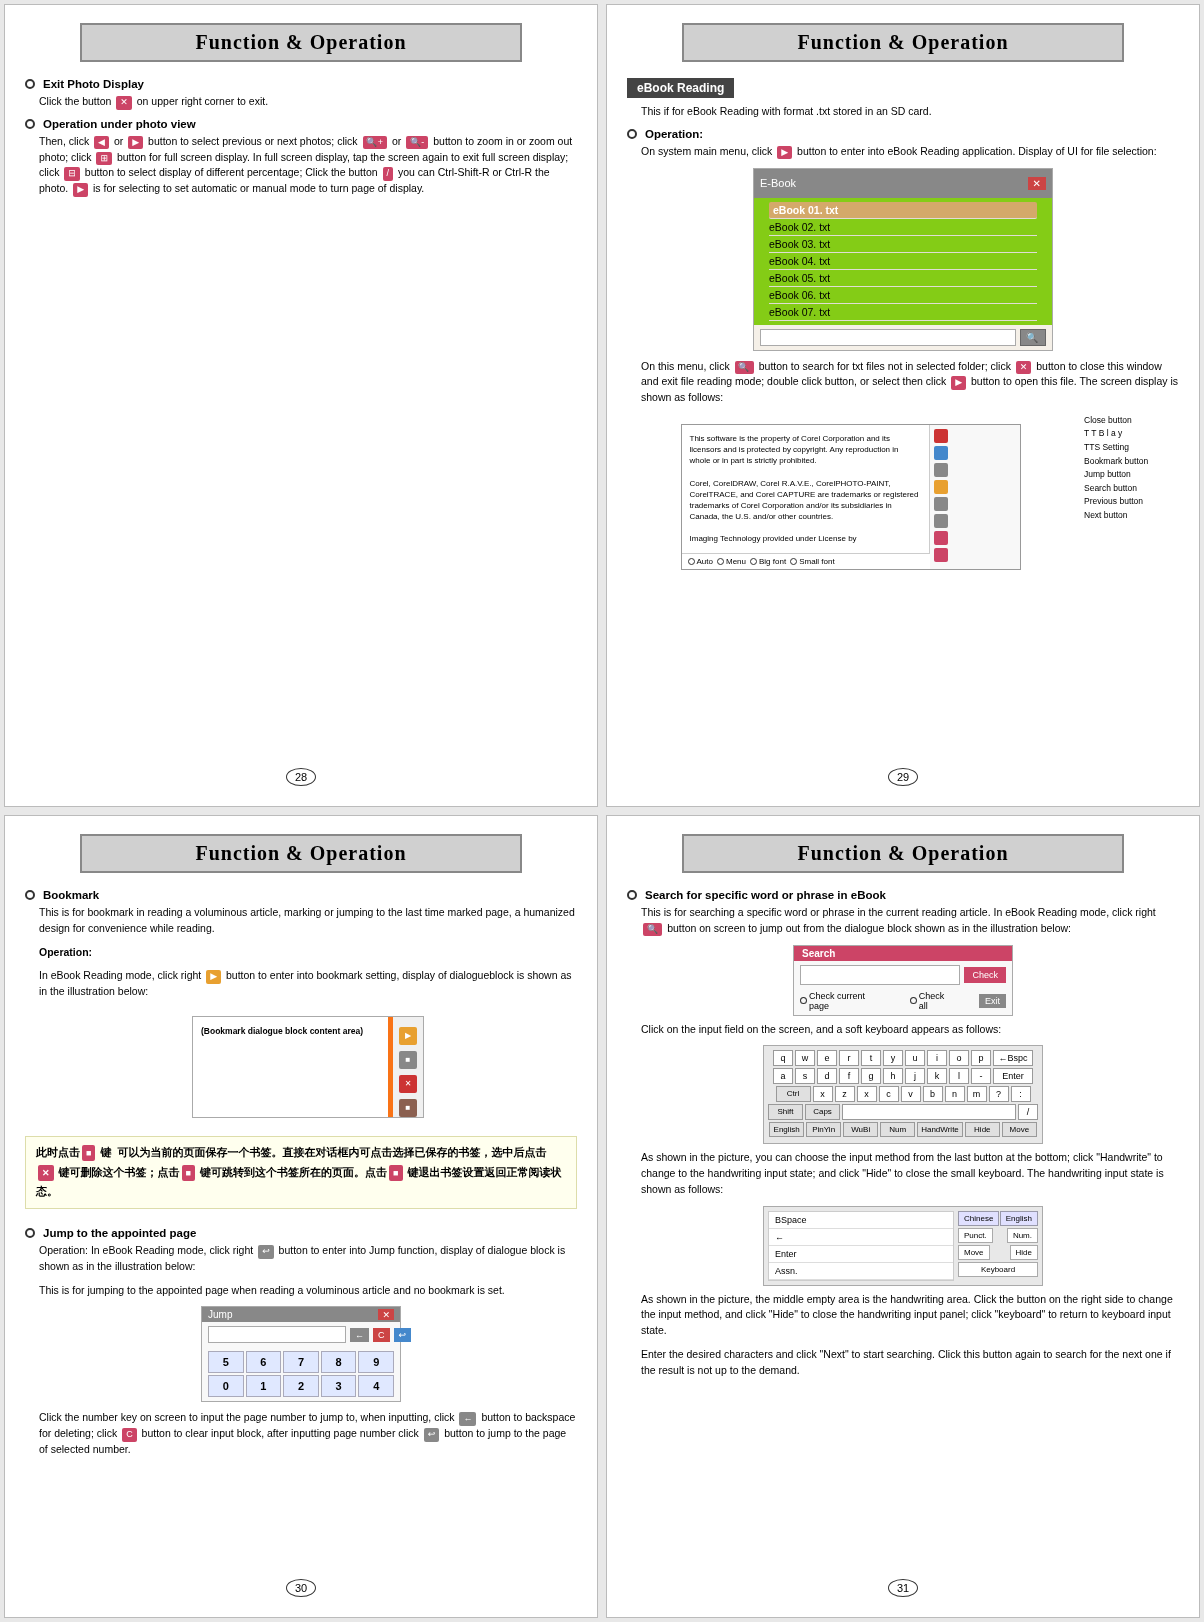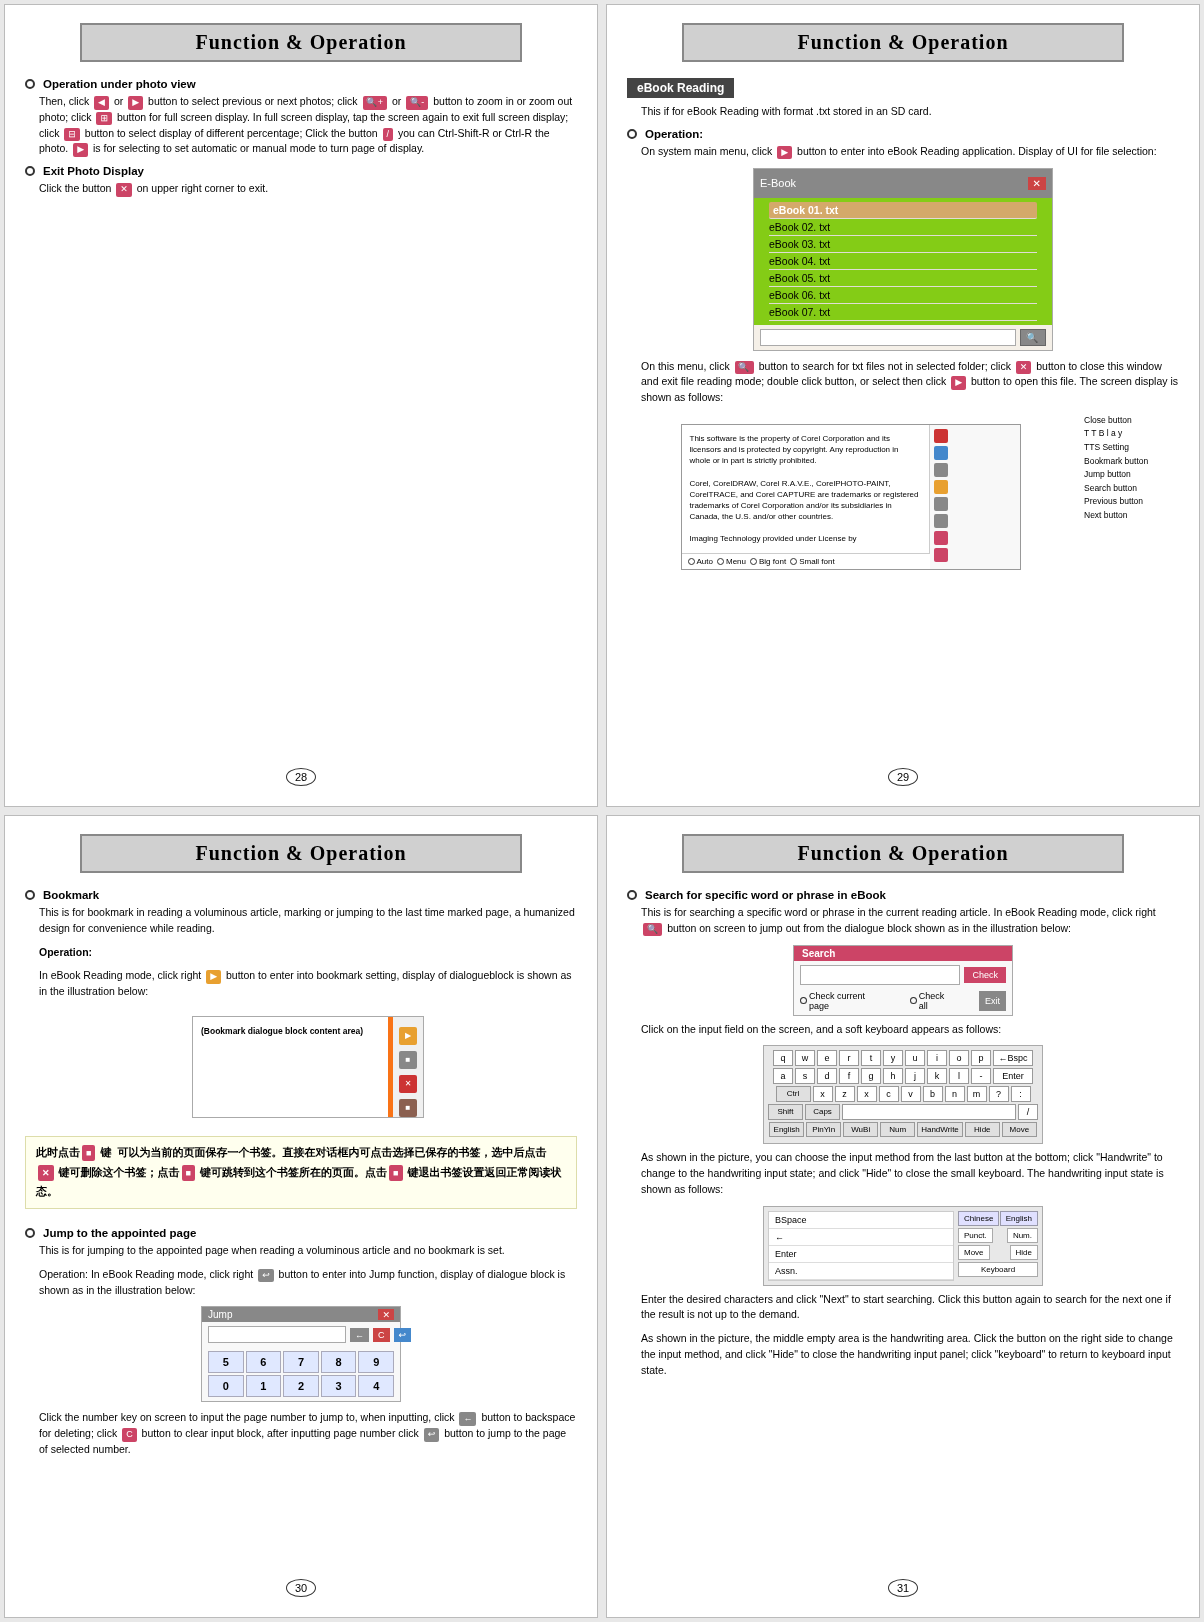--- a/index.html
+++ b/index.html
@@ -352,20 +352,21 @@
       border: none;
       color: #fff;
       padding: 3px 8px;
       font-size: 9px;
     }
     .search-options {
       display: flex;
       gap: 24px;
       padding: 2px 6px 4px;
       font-size: 9px;
+      align-items: center;
     }
     .exit-btn {
       background: #888;
       border: none;
       color: #fff;
       padding: 2px 6px;
       font-size: 9px;
       margin-left: auto;
     }
     
@@ -474,44 +475,44 @@
       margin: 0 2px;
     }
   </style>
 </head>
 <body>
 
 <div class="page-grid">
 
   <div class="panel">
     <span class="panel-title">Function &amp; Operation</span>
+
+    <div>
+      <div class="section-header">
+        <span class="bullet-circle"></span>
+        <span>Exit Photo Display</span>
+      </div>
+      <div class="content-text">
+        Click the button <span class="inline-btn">✕</span> on upper right corner to exit.
+      </div>
+    </div>
 
     <div>
       <div class="section-header">
         <span class="bullet-circle"></span>
         <span>Operation under photo view</span>
       </div>
       <div class="content-text">
         Then, click <span class="inline-btn">◀</span> or <span class="inline-btn">▶</span> button to select previous or next photos; click
         <span class="inline-btn">🔍+</span> or <span class="inline-btn">🔍-</span> button to zoom in or zoom out photo; click <span class="inline-btn">⊞</span> button for
         full screen display. In full screen display, tap the screen again to exit
         full screen display; click <span class="inline-btn">⊟</span> button to select display of different
         percentage; Click the button <span class="inline-btn">/</span> you can Ctrl-Shift-R or Ctrl-R the
         photo. <span class="inline-btn">▶</span> is for selecting to set automatic or manual mode to turn
         page of display.
-      </div>
-    </div>
-
-    <div>
-      <div class="section-header">
-        <span class="bullet-circle"></span>
-        <span>Exit Photo Display</span>
-      </div>
-      <div class="content-text">
-        Click the button <span class="inline-btn">✕</span> on upper right corner to exit.
       </div>
     </div>
 
     <div class="page-number">
       <span class="page-num-circle">28</span>
     </div>
   </div>
 
   <div class="panel">
     <span class="panel-title">Function &amp; Operation</span>
@@ -664,24 +665,24 @@
       <div class="chinese-text">
         此时点击<span class="inline-btn">■</span> 键 &nbsp;可以为当前的页面保存一个书签。直接在对话框内可点击选择已保存的书签，选中后点击<span class="inline-btn">✕</span> 键可删除这个书签；点击<span class="inline-btn">■</span>&nbsp;键可跳转到这个书签所在的页面。点击<span class="inline-btn">■</span>&nbsp;键退出书签设置返回正常阅读状态。
       </div>
     </div>
 
     <div style="margin-top:10px;">
       <div class="section-header">
         <span class="bullet-circle"></span>
         <span>Jump to the appointed page</span>
       </div>
-      <div class="content-text">This is for jumping to the appointed page when reading a voluminous article and no bookmark is set.</div>
       <div class="content-text">
         Operation: In eBook Reading mode, click right <span class="inline-btn-grey">↩</span> button to enter into Jump function, display of dialogue block is shown as in the illustration below:
       </div>
+      <div class="content-text">This is for jumping to the appointed page when reading a voluminous article and no bookmark is set.</div>
 
       <div class="jump-dialog">
         <div class="jump-dialog-header">
           <span>Jump</span>
           <button class="jump-close-btn">✕</button>
         </div>
         <div class="jump-input-row">
           <input class="jump-input" type="text" style="">
           <button class="jump-arrow-btn">←</button>
           <button class="jump-c-btn">C</button>
@@ -824,22 +825,22 @@
           <div class="hw-right-row">
             <div class="hw-opt-btn">Move</div>
             <div class="hw-opt-btn">Hide</div>
           </div>
           <div class="hw-right-row">
             <div class="hw-opt-btn" style="flex:1;">Keyboard</div>
           </div>
         </div>
       </div>
 
+      <div class="content-text">As shown in the picture, the middle empty area is the handwriting area. Click the button on the right side to change the input method, and click "Hide" to close the handwriting input panel; click "keyboard" to return to keyboard input state.</div>
       <div class="content-text">Enter the desired characters and click "Next" to start searching. Click this button again to search for the next one if the result is not up to the demand.</div>
-      <div class="content-text">As shown in the picture, the middle empty area is the handwriting area. Click the button on the right side to change the input method, and click "Hide" to close the handwriting input panel; click "keyboard" to return to keyboard input state.</div>
     </div>
 
     <div class="page-number">
       <span class="page-num-circle">31</span>
     </div>
   </div>
 
 </div>
 
 </body></html>

